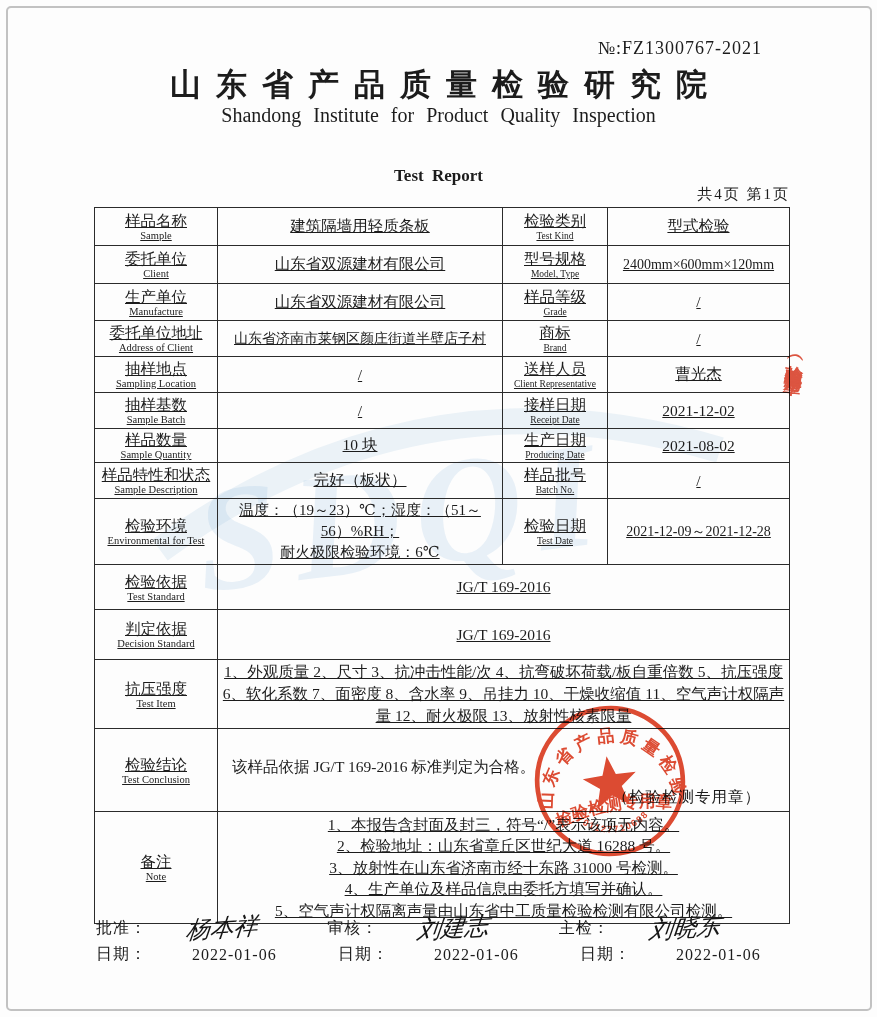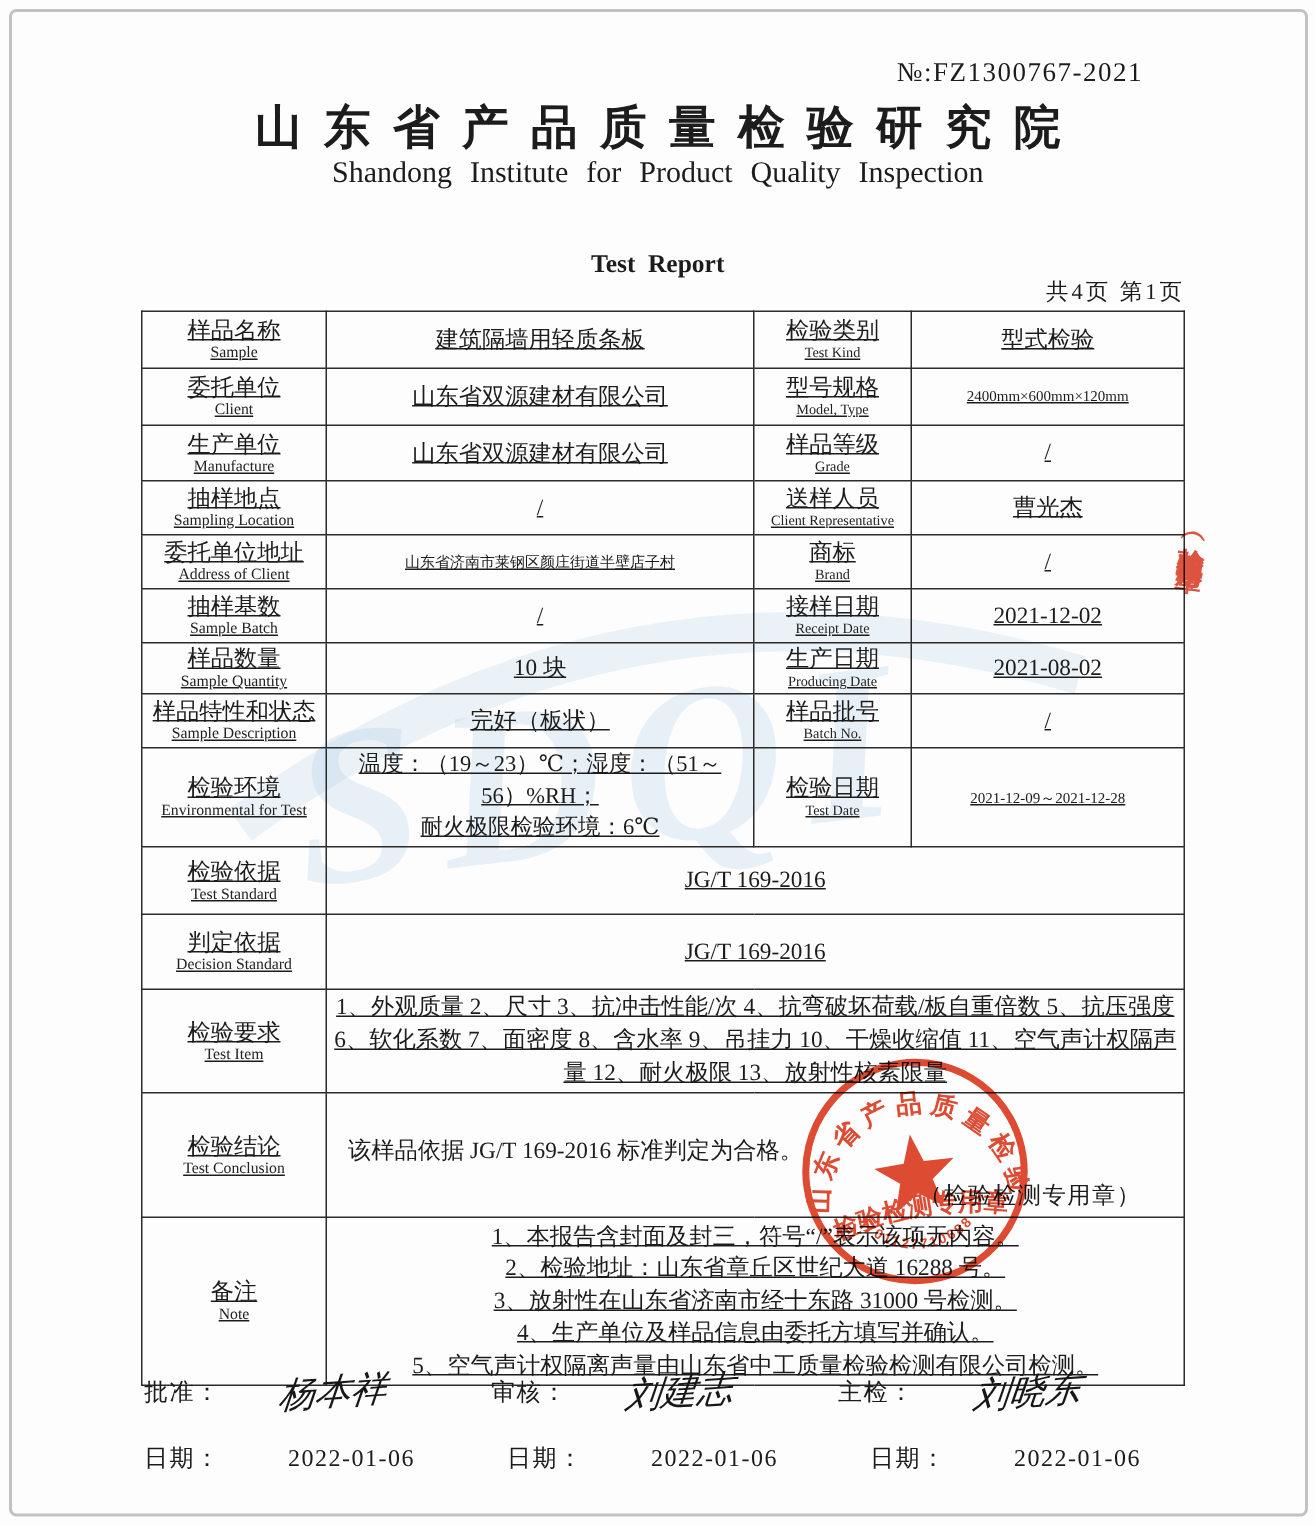--- a/index.html
+++ b/index.html
@@ -22,21 +22,21 @@
   .rpt-en{position:absolute;top:166px;width:877px;text-align:center;font-size:17px;font-weight:bold;word-spacing:4px;}
   .page-info{position:absolute;top:185px;left:0;width:790px;text-align:right;font-size:15px;letter-spacing:2px;font-family:Liberation Serif, serif;}
 
   
   table.main{position:absolute;left:94px;top:207px;width:695px;border-collapse:collapse;table-layout:fixed;z-index:1;text-decoration:underline;}
   table.main td{border:1.7px solid #2b2b2b;padding:1px 4px;vertical-align:middle;text-align:center;}
   .lbl .zh,.lbl2 .zh{font-size:15.5px;line-height:19px;}
   .lbl .en,.lbl2 .en{font-size:10.5px;line-height:12px;color:#222;}
   .lbl2 .en{font-size:9.5px;}
   .val{font-size:15.5px;}
-  .val-sm{font-size:10px;letter-spacing:0px;}
+  .val-sm{font-size:14px;letter-spacing:0px;}
   td.left{text-align:left;padding-left:14px;}
   .preline{white-space:pre-line;line-height:21px;font-size:15px;}
   .req{font-size:15.5px;line-height:22px;text-align:left;padding:4px 8px;}
   .note-lines{text-align:left;font-size:15.5px;line-height:21.5px;padding-left:16px;}
   .concl-cell{position:relative;}
   .concl-text{position:absolute;left:14px;top:28px;font-size:15.5px;}
   .concl-note{position:absolute;right:28px;top:58px;font-size:15.5px;letter-spacing:1px;}
 
   
   .stamp{position:absolute;left:532px;top:703px;width:156px;height:156px;z-index:3;
@@ -47,21 +47,21 @@
                    letter-spacing:2px;transform:rotate(7deg) translateX(6px);}
 
   
   .footer{position:absolute;left:96px;top:912px;width:694px;z-index:2;}
   .f-row{display:flex;}
   .f-col{flex:1;display:flex;align-items:center;}
   .f-label{font-size:16px;letter-spacing:1px;width:62px;}
   .f-sig{font-size:24px;font-style:italic;transform:rotate(-4deg) skewX(-10deg);
          font-family:"DejaVu Serif",serif;color:#171717;margin-left:28px;}
   .f-date{font-size:16px;margin-left:34px;letter-spacing:1px;}
-  .f-row.dates{margin-top:18px;gap:32px;}
+  .f-row.dates{gap:32px;}
 </style>
 </head>
 <body>
 
 <div class="page">
   <div class="frame"></div>
 
   <div class="watermark">SDQI</div>
   <svg class="swoosh" width="620" height="320">
     <path d="M 40 250 Q 300 60 600 150" stroke="rgba(125,175,215,0.14)" stroke-width="26" fill="none"></path>
@@ -112,44 +112,44 @@
           </td>
       <td class="val">山东省双源建材有限公司</td>
       <td class="lbl2">
             <div class="zh">样品等级</div>
             <div class="en">Grade</div>
           </td>
       <td class="val">/</td>
     </tr>
     <tr style="height:36px">
       <td class="lbl">
+            <div class="zh">委托单位地址</div>
+            <div class="en">Address of Client</div>
+          </td>
+      <td class="val val-sm">山东省济南市莱钢区颜庄街道半壁店子村</td>
+      <td class="lbl2">
+            <div class="zh">商标</div>
+            <div class="en">Brand</div>
+          </td>
+      <td class="val">/</td>
+    </tr>
+    <tr style="height:36px">
+      <td class="lbl">
             <div class="zh">抽样地点</div>
             <div class="en">Sampling Location</div>
           </td>
       <td class="val">/</td>
       <td class="lbl2">
             <div class="zh">送样人员</div>
             <div class="en">Client Representative</div>
           </td>
       <td class="val">曹光杰</td>
     </tr>
     <tr style="height:36px">
       <td class="lbl">
-            <div class="zh">委托单位地址</div>
-            <div class="en">Address of Client</div>
-          </td>
-      <td class="val val-sm">山东省济南市莱钢区颜庄街道半壁店子村</td>
-      <td class="lbl2">
-            <div class="zh">商标</div>
-            <div class="en">Brand</div>
-          </td>
-      <td class="val">/</td>
-    </tr>
-    <tr style="height:36px">
-      <td class="lbl">
             <div class="zh">抽样基数</div>
             <div class="en">Sample Batch</div>
           </td>
       <td class="val">/</td>
       <td class="lbl2">
             <div class="zh">接样日期</div>
             <div class="en">Receipt Date</div>
           </td>
       <td class="val">2021-12-02</td>
     </tr>
@@ -199,21 +199,21 @@
     </tr>
     <tr style="height:50px">
       <td class="lbl">
             <div class="zh">判定依据</div>
             <div class="en">Decision Standard</div>
           </td>
       <td class="val left" colspan="3">JG/T 169-2016</td>
     </tr>
     <tr style="height:65px">
       <td class="lbl">
-            <div class="zh">检验要求</div>
+            <div class="zh">抗压强度</div>
             <div class="en">Test Item</div>
           </td>
       <td class="req" colspan="3">1、外观质量 2、尺寸 3、抗冲击性能/次 4、抗弯破坏荷载/板自重倍数 5、抗压强度 6、软化系数 7、面密度 8、含水率 9、吊挂力 10、干燥收缩值 11、空气声计权隔声量 12、耐火极限 13、放射性核素限量</td>
     </tr>
     <tr style="height:83px">
       <td class="lbl">
             <div class="zh">检验结论</div>
             <div class="en">Test Conclusion</div>
           </td>
       <td class="concl-cell" colspan="3">

